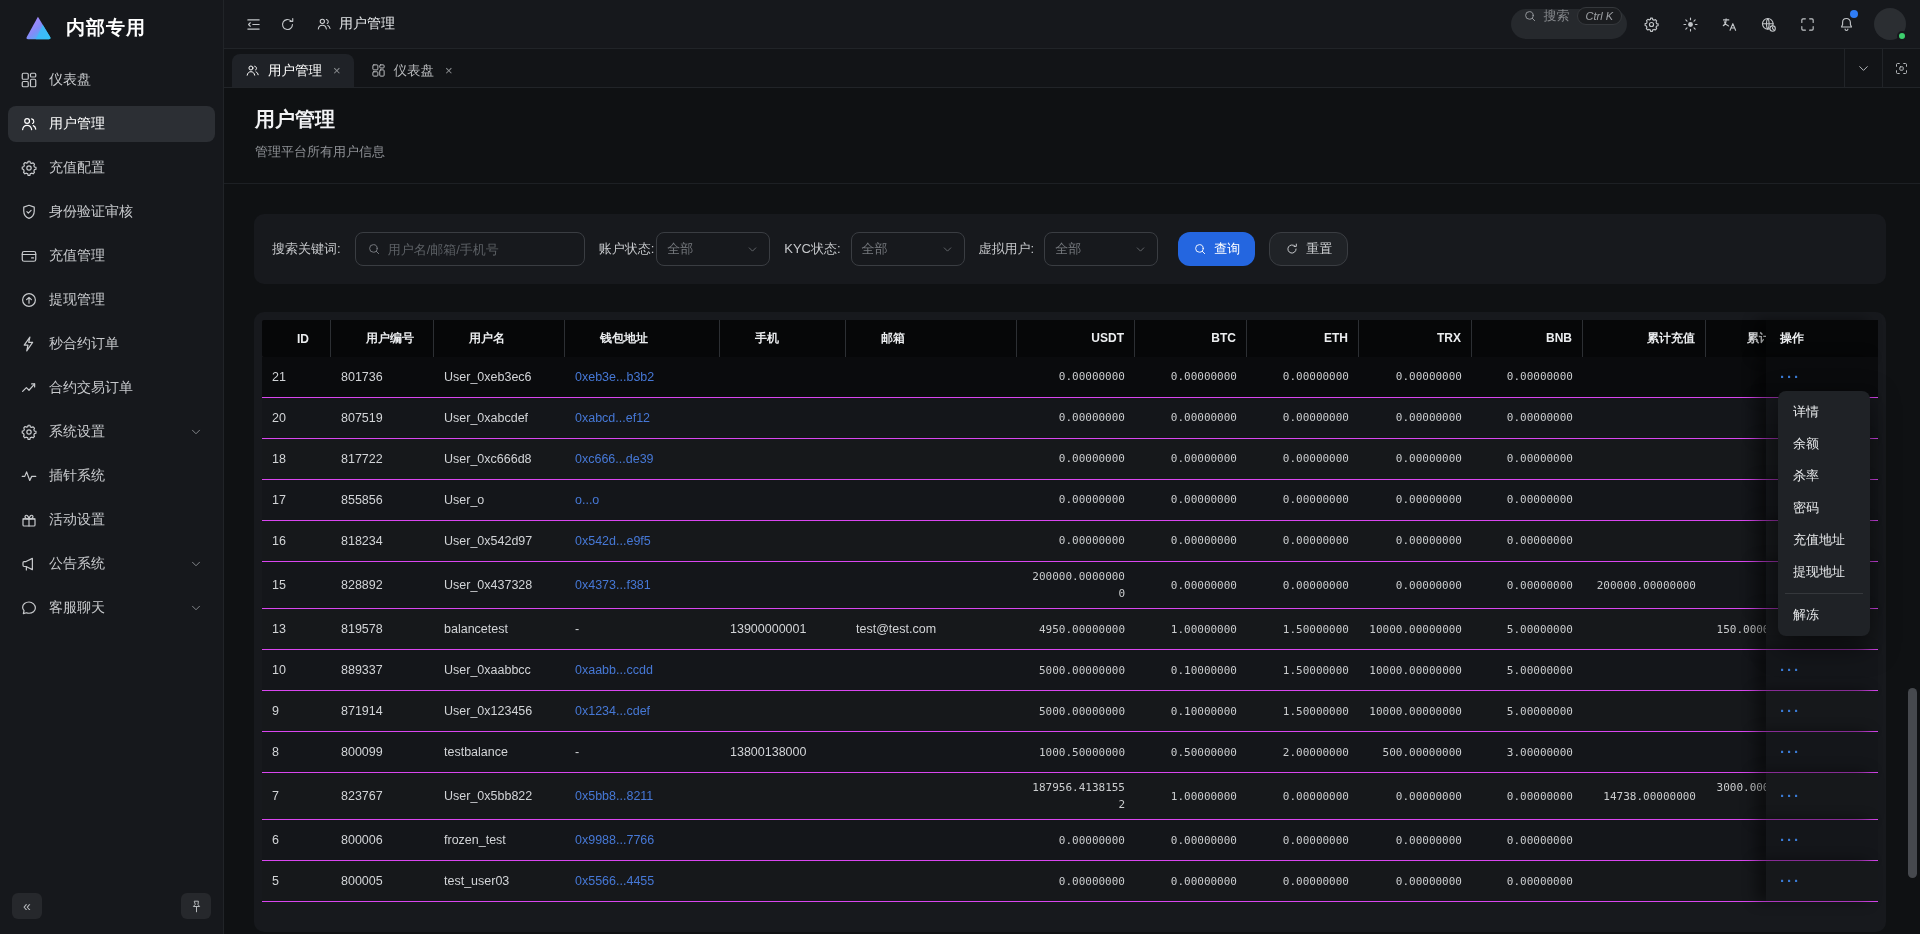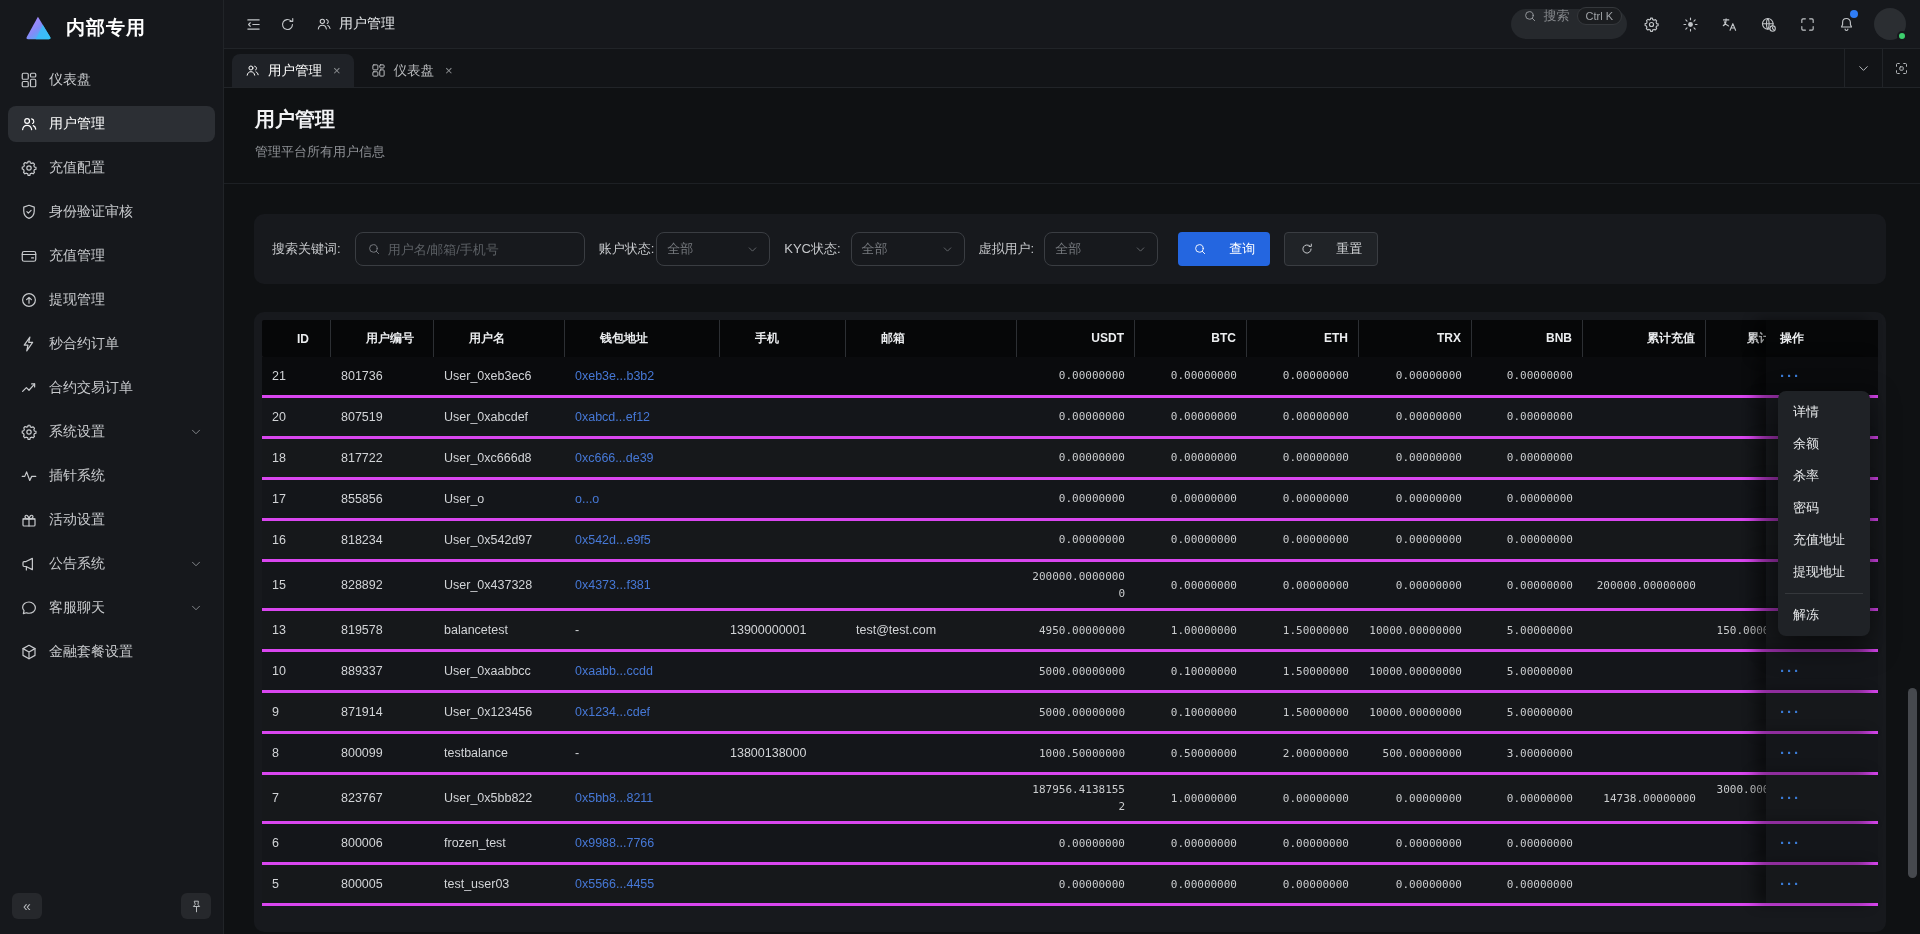--- a/index.html
+++ b/index.html
@@ -31,21 +31,21 @@
 
   .topbar { height:49px; background:#16181c; border-bottom:1px solid #212428; display:flex; align-items:center; padding:0 14px; gap:4px; }
   .tb-btn { width:30px; height:30px; border-radius:6px; display:flex; align-items:center; justify-content:center; color:#c2c5c8; cursor:pointer; }
   .tb-btn svg { width:17px; height:17px; }
   .breadcrumb { display:flex; align-items:center; gap:7px; font-size:14px; color:#e4e6e8; margin-left:10px; }
   .breadcrumb svg { width:16px; height:16px; color:#d0d2d5; }
   .tb-right { margin-left:auto; display:flex; align-items:center; gap:9px; }
   .search-pill { height:30px; background:#26292d; border-radius:15px; display:flex; align-items:center; gap:7px; padding:0 5px 16px 12px; color:#85888c; font-size:13px; cursor:pointer; }
   .search-pill .s-icon { width:14px; height:14px; color:#9a9da1; }
   .search-pill .s-icon svg { width:14px; height:14px; }
-  .kbd { background:#1b1d20; border:1px solid #35383c; border-radius:11px; padding:2px 8px; font-size:11px; color:#9fa2a6; }
+  .kbd { background:#1b1d20; border:1px solid #35383c; border-radius:11px; padding:2px 8px; font-size:11px; color:#9fa2a6;font-style:italic; }
   .bell-wrap { position:relative; }
   .badge-dot { position:absolute; top:1px; right:3px; width:8px; height:8px; border-radius:50%; }
   .avatar { width:32px; height:32px; border-radius:50%; background:#2b2e32; position:relative; margin-left:4px; cursor:pointer; }
   .status-dot { position:absolute; bottom:-1px; right:-1px; width:10px; height:10px; border-radius:50%; border:2px solid #16181c; }
 
   .tabbar { height:39px; background:#121417; border-bottom:1px solid #212428; display:flex; align-items:stretch; padding-left:8px; }
   .tab { display:flex; align-items:center; gap:8px; padding:0 13px; font-size:13.5px; color:#b9bbbe; border-radius:8px 8px 0 0; margin-top:5px; cursor:pointer; }
   .tab.active { background:#1f2227; color:#fff; }
   .tab .ticon { width:15px; height:15px; }
   .tab .ticon svg { width:15px; height:15px; }
@@ -61,28 +61,28 @@
   .page-sub { font-size:13px; color:#8f9296; margin-top:10px; }
 
   .filter-card { margin:30px 34px 0 30px; background:#17191d; border-radius:10px; height:70px; display:flex; align-items:center; padding:0 18px; gap:14px; }
   .f-label { font-size:13px; color:#c6c8cb; white-space:nowrap; }
   .f-input { width:230px; height:34px; background:transparent; border:1px solid #3a3d42; border-radius:8px; display:flex; align-items:center; gap:7px; padding:0 11px; }
   .f-input svg { width:14px; height:14px; color:#7b7e83; flex:0 0 14px; }
   .f-input input { flex:1; background:transparent; border:none; outline:none; color:#d6d8da; font-size:13px; font-family:"Liberation Sans",sans-serif; min-width:0; }
   .f-input input::placeholder { color:#5c6065; }
   .f-select { width:114px; height:34px; border:1px solid #3a3d42; border-radius:8px; display:flex; align-items:center; justify-content:space-between; padding:0 10px; font-size:13px; color:#76797e; cursor:pointer; }
   .f-select svg { width:13px; height:13px; color:#6c6f74; }
-  .btn { height:34px; border-radius:4px; display:flex; align-items:center; gap:22px; padding:0 15px; font-size:13px; cursor:pointer; border:none; font-family:"Liberation Sans",sans-serif; }
+  .btn { height:34px; border-radius:12px; display:flex; align-items:center; gap:7px; padding:0 15px; font-size:13px; cursor:pointer; border:none; font-family:"Liberation Sans",sans-serif; }
   .btn svg { width:14px; height:14px; }
   .btn-primary { color:#fff; margin-left:6px; }
   .btn-ghost { background:#202327; border:1px solid #3a3d42; color:#d3d5d8; }
 
   .table-card { margin:28px 34px 0 30px; background:#17191d; border-radius:10px; padding:8px; height:620px; overflow:hidden; }
   .table-wrap { position:relative; }
-  .trow { display:flex; position:relative; min-height:41px; border-bottom:3px solid #d946ef; background:#16181b; }
+  .trow { display:flex; position:relative; min-height:41px; border-bottom:1px solid #d946ef; background:#16181b; }
   .trow.alt { background:#14161a; }
   .trow.hl { background:#0a0b0d; }
   .thead { background:#060708; min-height:37px; border-bottom:none; border-radius:2px; }
   .cell { display:flex; align-items:center; padding:6px 10px; font-size:12.5px; color:#d2d4d7; flex-shrink:0; overflow:hidden; }
   .thead .cell { font-weight:bold; color:#eceef0; font-size:12px; border-right:1px solid #2c2f33;padding-left:35px; }
   .num { font-family:"DejaVu Sans Mono",monospace; font-size:11px; justify-content:flex-end; text-align:right; word-break:break-all; line-height:1.55; color:#caccce; }
   .thead .num { font-family:"Liberation Sans",sans-serif; font-size:12px; }
   .wallet-link { color:#4678d6; cursor:pointer; }
   .c-id{width:69px} .c-user_no{width:103px} .c-username{width:131px} .c-wallet{width:155px}
   .c-phone{width:126px} .c-email{width:171px} .c-usdt{width:118px} .c-btc{width:112px}
@@ -248,29 +248,20 @@
             <svg viewBox="0 0 24 24" fill="none" stroke="currentColor" stroke-width="1.6" stroke-linecap="round" stroke-linejoin="round">
               <path d="M12 4c-4.7 0-8.5 3.1-8.5 7 0 1.7.7 3.3 1.9 4.5l-.9 3.9 4-1.1c1.1.4 2.3.7 3.5.7 4.7 0 8.5-3.1 8.5-7S16.7 4 12 4z"></path>
             </svg>
           </span>
           <span class="mlabel">客服聊天</span>
           <span class="mchev">
             <svg viewBox="0 0 24 24" fill="none" stroke="currentColor" stroke-width="1.6" stroke-linecap="round" stroke-linejoin="round">
               <path d="M6 9l6 6 6-6"></path>
             </svg>
           </span>
-        </div>
-        <div class="mitem">
-          <span class="micon">
-            <svg viewBox="0 0 24 24" fill="none" stroke="currentColor" stroke-width="1.6" stroke-linecap="round" stroke-linejoin="round">
-              <path d="M12 3l8 4.5v9L12 21l-8-4.5v-9z"></path>
-              <path d="M4 7.5l8 4.5 8-4.5M12 12v9"></path>
-            </svg>
-          </span>
-          <span class="mlabel">金融套餐设置</span>
         </div>
       </nav>
     <div class="side-foot">
       <div class="foot-btn">
           <span>«</span>
         </div>
       <div class="foot-btn">
           <span class="js-icon" style="display: flex;">
             <svg viewBox="0 0 24 24" fill="none" stroke="currentColor" stroke-width="1.6" stroke-linecap="round" stroke-linejoin="round">
               <path d="M9 3.5h6l-.6 5.5 2.6 3H7l2.6-3z"></path>

